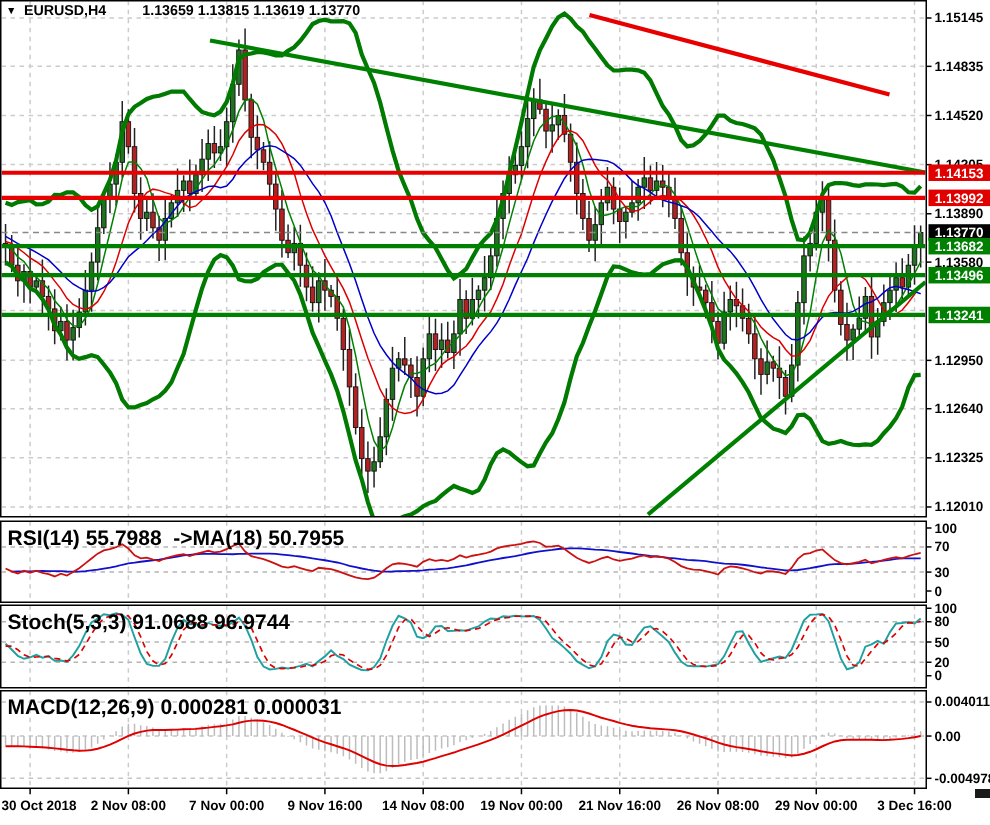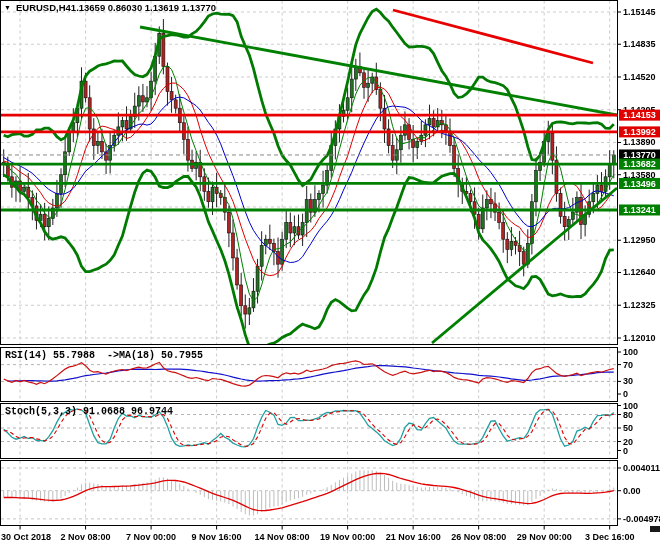--- a/index.html
+++ b/index.html
@@ -1,22 +1,22 @@
 <!DOCTYPE html>
 <html><head>
 <meta charset="utf-8">
 <style>
   html,body{margin:0;padding:0;background:#fff;width:660px;height:550px;overflow:hidden;
     font-family:"Liberation Sans",sans-serif;}
   .win{position:relative;width:660px;height:550px;background:#fff;}
   svg{position:absolute;left:0;top:0;}
   .title{position:absolute;left:4px;top:2px;font-size:9.5px;font-weight:700;color:#000;white-space:nowrap;pointer-events:none;}
   .title .tri{font-size:7px;margin-right:5px;vertical-align:1px;pointer-events:auto;cursor:pointer;}
-  .title .sym{margin-right:0;text-align:right;}
-  .plabel{position:absolute;left:5px;font-size:10px;font-weight:700;color:#000;white-space:pre;pointer-events:none;font-family:Liberation Mono, monospace;}
+  .title .sym{margin-right:24px;text-align:right;}
+  .plabel{position:absolute;left:5px;font-size:14px;font-weight:700;color:#000;white-space:pre;pointer-events:none;}
 </style>
 </head>
 <body>
 
 <div class="win">
   <svg id="cv" width="660" height="550">
       <defs>
         <clipPath id="cp_main">
           <rect x="1" y="1" width="616" height="343"></rect>
         </clipPath>
@@ -654,17 +654,18 @@
         <line x1="478.662" y1="526" x2="478.662" y2="529.5" stroke="#000"></line>
         <text x="478.662" y="540" font-size="9" font-weight="700" fill="#000" text-anchor="middle">26 Nov 08:00</text>
         <line x1="544.1740000000001" y1="526" x2="544.1740000000001" y2="529.5" stroke="#000"></line>
         <text x="544.1740000000001" y="540" font-size="9" font-weight="700" fill="#000" text-anchor="middle">29 Nov 00:00</text>
         <line x1="609.686" y1="526" x2="609.686" y2="529.5" stroke="#000"></line>
         <text x="609.686" y="540" font-size="9" font-weight="700" fill="#000" text-anchor="middle">3 Dec 16:00</text>
         <rect x="650" y="526" width="10" height="6" fill="#1a1a1a"></rect>
       </g>
     </svg>
   <div class="title">
-    <span class="tri">▼</span><span class="sym">EURUSD,H4</span><span>1.13659 0.86030 1.13619 1.13770</span>
+    <span class="tri">▼</span><span class="sym">EURUSD,H4</span><span>1.13659 1.13815 1.13619 1.13770</span>
   </div>
   <div class="plabel" style="top:350px">RSI(14) 55.7988  -&gt;MA(18) 50.7955</div>
   <div class="plabel" style="top:406px">Stoch(5,3,3) 91.0688 96.9744</div>
+  <div class="plabel" style="top:463px">MACD(12,26,9) 0.000281 0.000031</div>
 </div>
 
 </body></html>

